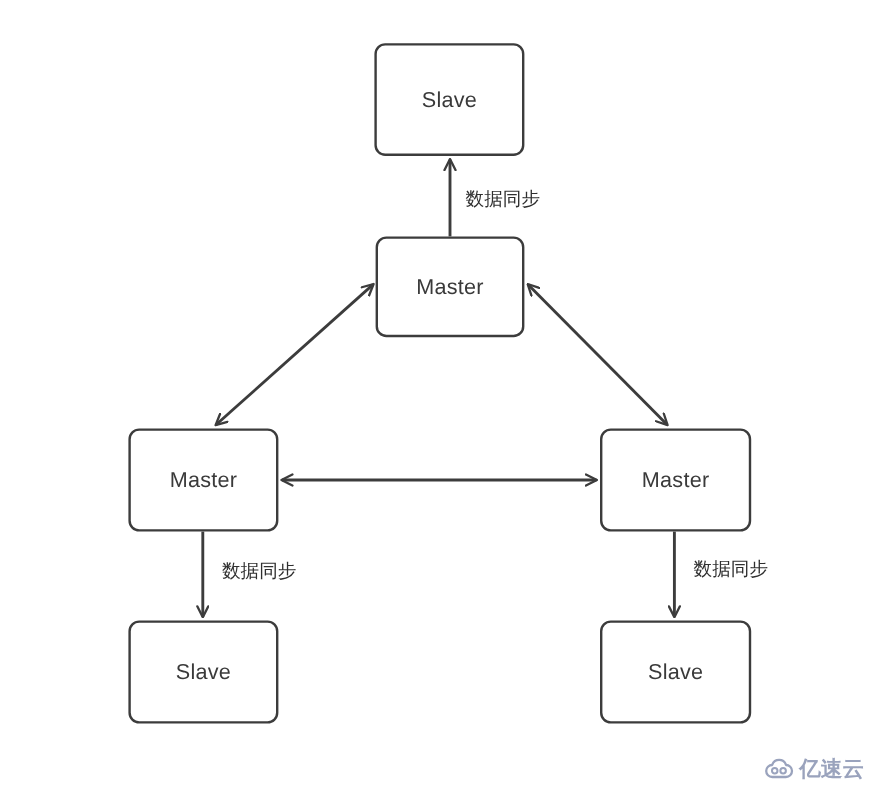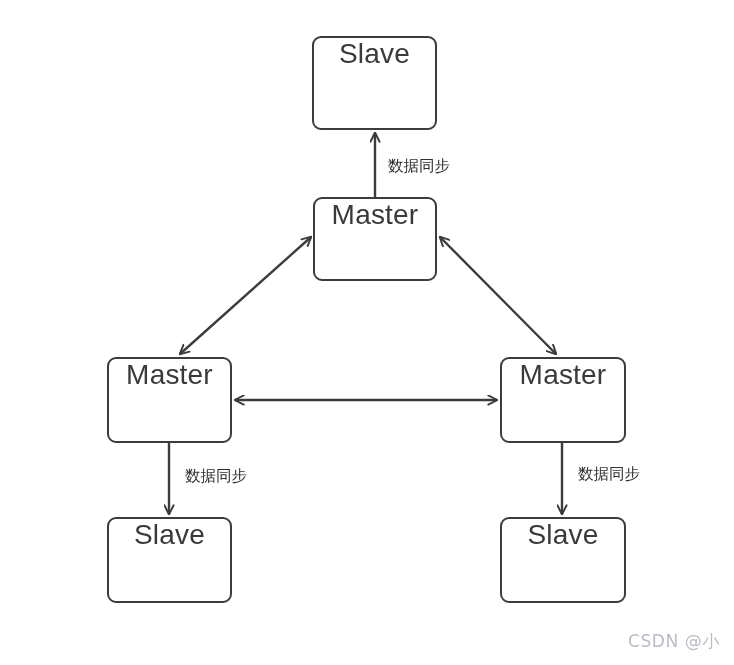--- a/index.html
+++ b/index.html
@@ -21,24 +21,24 @@
     width: 734px;
     height: 665px;
   }
   .node {
     position: absolute;
     box-sizing: border-box;
     border: 2.2px solid #3c3c3c;
     border-radius: 9px;
     background: #ffffff;
     display: flex;
-    align-items: flex-start;
+    align-items: center;
     justify-content: center;
     color: #3a3a3a;
-    font-size: 28px;
+    font-size: 18px;
     font-weight: 400;
     letter-spacing: 0.2px;
     z-index: 3;
   }
   .edge-label {
     position: absolute;
     color: #2f2f2f;
     font-size: 15.5px;
     line-height: 1;
     white-space: nowrap;
@@ -119,14 +119,21 @@
   <span>Slave</span>
 </div>
 
 <div class="edge-label" style="left:388px; top:160px;">数据同步</div>
 
 <div class="edge-label" style="left:185px; top:470px;">数据同步</div>
 
 <div class="edge-label" style="left:578px; top:468px;">数据同步</div>
 
 <div id="watermark">
-  <span class="csdn-text">CSDN @小</span>
+  <span class="brand">
+    <svg width="26" height="20" viewBox="0 0 26 20">
+      <path d="M7.5,16.5 A5,5 0 0 1 7.5,6.5 A6,6 0 0 1 19,6.5 A5,5 0 0 1 19,16.5 Z" fill="none" stroke="#9aa3bd" stroke-width="1.9" stroke-linejoin="round"></path>
+      <circle cx="9.6" cy="11.3" r="2.3" fill="none" stroke="#9aa3bd" stroke-width="1.7"></circle>
+      <circle cx="16.6" cy="11.3" r="2.3" fill="none" stroke="#9aa3bd" stroke-width="1.7"></circle>
+    </svg>
+    <span class="brand-text">亿速云</span>
+  </span>
 </div>
 
 </body></html>

